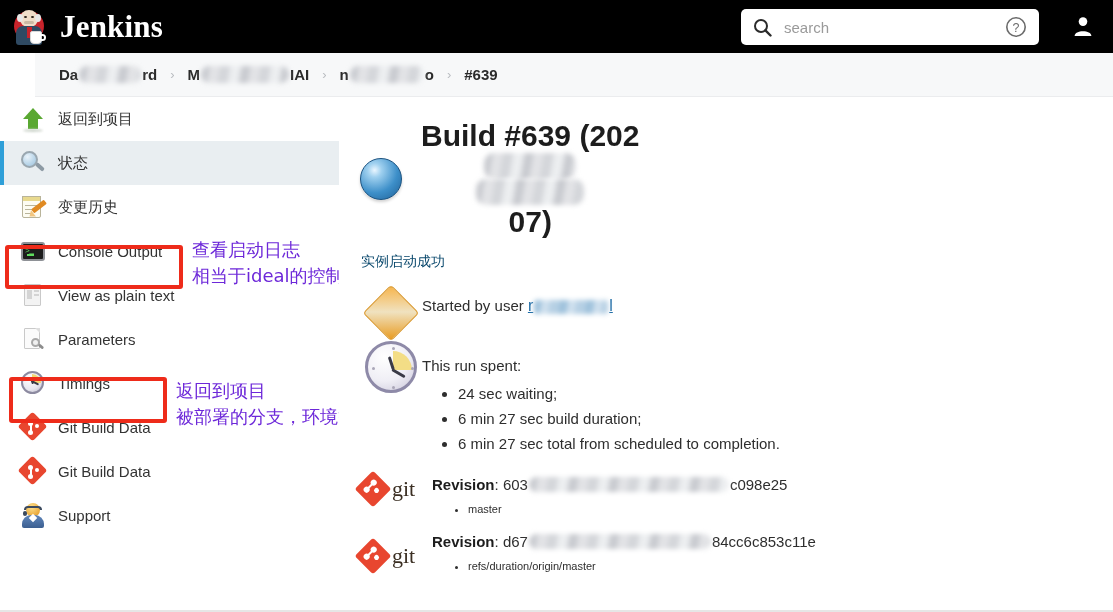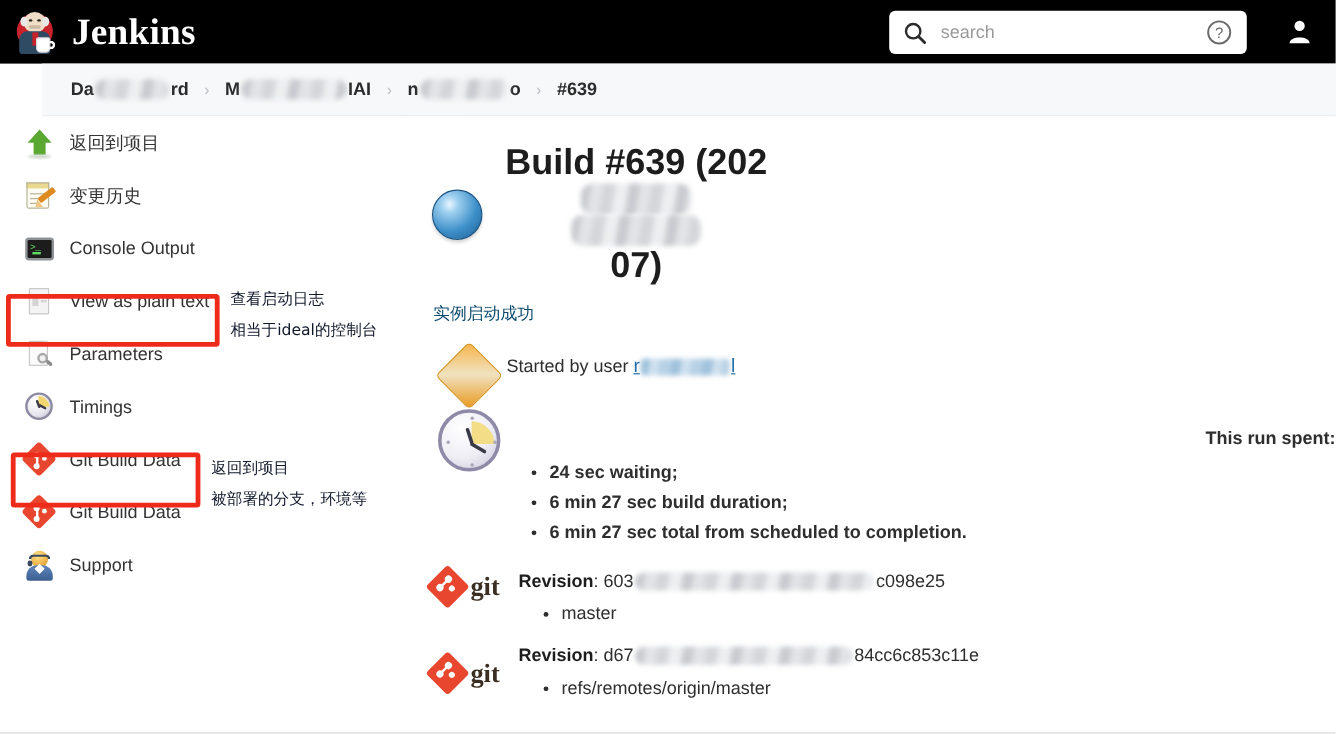--- a/index.html
+++ b/index.html
@@ -168,21 +168,21 @@
 
   
   .redbox {
     position: absolute; border: 4px solid #ee2b1a; border-radius: 3px;
     pointer-events: none;
   }
   #redbox-console { left: 5px; top: 245px; width: 178px; height: 44px; }
   #redbox-params  { left: 9px; top: 377px; width: 158px; height: 46px; }
 
   .annot {
-    position: absolute; color: #0f172a; font-size: 13px; line-height: 26px;
+    position: absolute; color: #6d28d9; font-size: 18px; line-height: 26px;
     font-family: "DejaVu Sans", "Liberation Sans", sans-serif; font-weight: 500;
     white-space: nowrap; pointer-events: none;
   }
   #annot-console { left: 192px; top: 237px; }
   #annot-params  { left: 176px; top: 378px; }
 
   
   #main {
     position: absolute; left: 339px; top: 97px; width: 774px; height: 515px;
     background: #ffffff; padding: 22px 0 0 21px;
@@ -217,28 +217,28 @@
   .bc-h1 { position:absolute; left:24px; top:12px; width:3px; height:14px; background:#3a3a46; border-radius:2px; transform-origin:bottom center; transform:rotate(-18deg);}
   .bc-h2 { position:absolute; left:24px; top:24px; width:15px; height:3px; background:#3a3a46; border-radius:2px; transform:rotate(30deg); transform-origin:left center;}
   .bc-dot { position:absolute; width:3px; height:3px; background:#aaa7b8; border-radius:50%;}
 
   .gitlogo { display:flex; align-items:center; }
   .gitlogo .gl-dia { width:26px; height:26px; background:#e8462f; transform:rotate(45deg); border-radius:3px; position:relative;}
   .gl-d1 { position:absolute; left:6px; top:5px; width:6px; height:6px; background:#ffffff; border-radius:50%;}
   .gl-d2 { position:absolute; left:14px; top:9px; width:5px; height:5px; background:#ffffff; border-radius:50%;}
   .gl-d3 { position:absolute; left:6px; top:15px; width:6px; height:6px; background:#ffffff; border-radius:50%;}
   .gl-line { position:absolute; left:8px; top:10px; width:2px; height:7px; background:#ffffff;}
-  .gl-text { font-family:"Liberation Serif","DejaVu Serif",serif; font-weight:bold; font-size:22px; color:#3b2f23; margin-left:6px;}
-
-  .body-text { font-size: 15px; color: #2e2e2e; text-align: right; }
+  .gl-text { font-family:"Liberation Serif","DejaVu Serif",serif; font-weight:normal; font-size:22px; color:#3b2f23; margin-left:6px;}
+
+  .body-text { font-size: 15px; color: #2e2e2e; }
   .user-link { color: #1b6aa5; text-decoration: underline; }
   ul.spent { margin: 11px 0 0 0; padding-left: 36px; }
   ul.spent li { font-size: 15px; color: #2e2e2e; margin-bottom: 8px; }
   ul.refs { margin: 10px 0 0 0; padding-left: 36px; }
-  ul.refs li { font-size: 15px; color: #2e2e2e; }
+  ul.refs li { font-size: 11px; color: #2e2e2e; }
   .rev-label { font-weight: bold; color: #1d1d1d; }
   .rev-line { display: flex; align-items: center; font-size: 15px; color:#2e2e2e; white-space: nowrap; }
 
   #bottom-rule { position:absolute; left:0; bottom:0; width:1113px; height:2px; background:#e6e6e6;}
 </style>
 </head>
 <body>
 
 <div id="topbar">
   <div id="search-wrap">
@@ -311,20 +311,27 @@
 
   <div class="side-item">
     <span class="side-icon">
       <i class="ic-uparrow"></i>
         <i class="ic-uparrow-b"></i>
         <i class="ic-uparrow-sh"></i>
     </span>
     <span class="side-label cjk">返回到项目</span>
   </div>
 
+  <div class="side-item selected">
+    <span class="side-icon">
+      <i class="ic-mag-glass"></i>
+        <i class="ic-mag-handle"></i>
+    </span>
+    <span class="side-label cjk">状态</span>
+  </div>
 
   <div class="side-item">
     <span class="side-icon">
       <i class="ic-note"></i>
         <i class="ic-note-top"></i>
         <i class="ic-note-l1"></i>
         <i class="ic-note-l2"></i>
         <i class="ic-note-l3"></i>
       <i class="ic-pencil"></i>
         <i class="ic-pencil-tip"></i>
@@ -448,21 +455,21 @@
       <div class="ic-bigclock">
         <i class="bc-wedge"></i>
           <i class="bc-h1"></i>
           <i class="bc-h2"></i>
         <i class="bc-dot" style="left:24px;top:3px;"></i>
         <i class="bc-dot" style="left:43px;top:23px;"></i>
         <i class="bc-dot" style="left:24px;top:42px;"></i>
         <i class="bc-dot" style="left:4px;top:23px;"></i>
       </div>
     </div>
-    <div class="row-body" style="padding-top:18px;font-weight:bold;">
+    <div class="row-body" style="padding-top:18px;">
       <div class="body-text">This run spent:</div>
       <ul class="spent">
         <li>24 sec waiting;</li>
         <li>6 min 27 sec build duration;</li>
         <li>6 min 27 sec total from scheduled to completion.</li>
       </ul>
     </div>
   </div>
 
   <div class="row" style="margin-top:14px;">
@@ -505,19 +512,19 @@
     </div>
     <div class="row-body" style="padding-top:2px;">
       <div class="rev-line">
         <span class="rev-label">Revision</span>
           <span>:&nbsp;</span>
           <span>d67</span>
           <span class="redact" style="width:182px;height:15px;"></span>
           <span>84cc6c853c11e</span>
       </div>
       <ul class="refs">
-        <li>refs/remotes/origin/master</li>
+        <li>refs/duration/origin/master</li>
       </ul>
     </div>
   </div>
 </div>
 
 <div id="bottom-rule"></div>
 
 </body></html>

